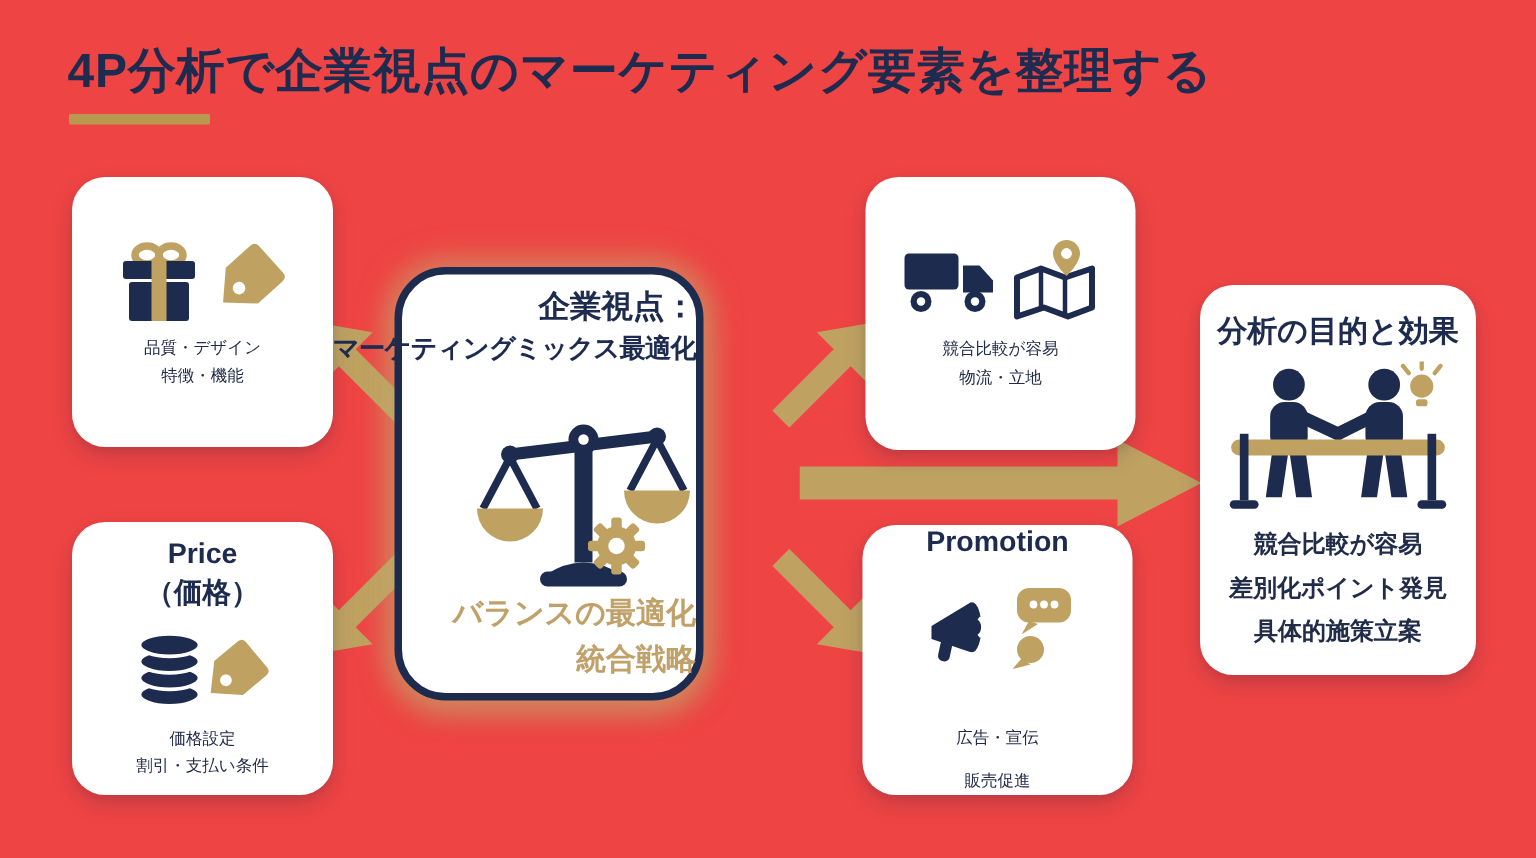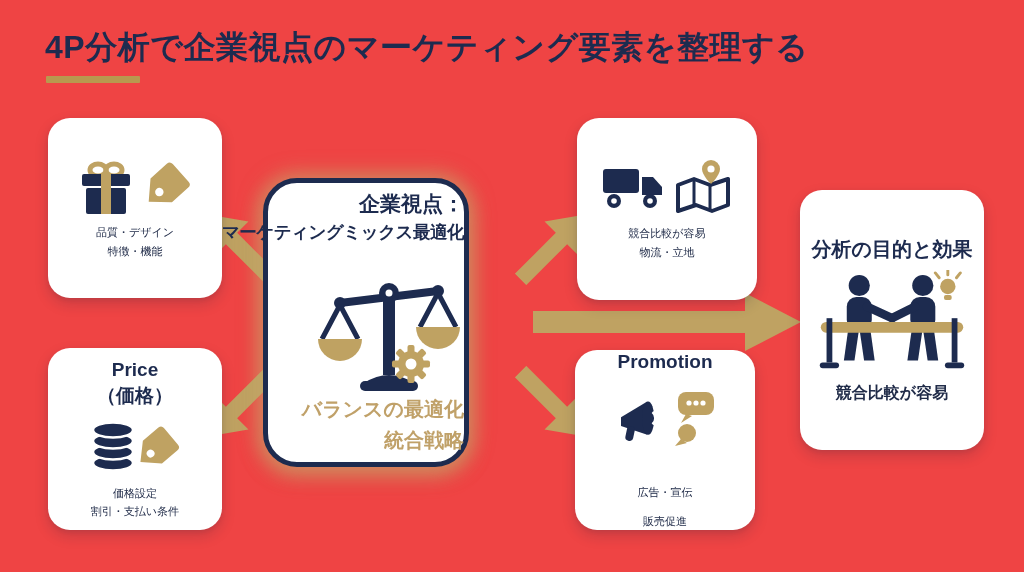--- a/index.html
+++ b/index.html
@@ -229,15 +229,17 @@
       <path d="M104,38 L80,50" fill="none" class="ns" stroke-width="9" stroke-linecap="round"></path>
       <polygon class="nf" points="101,58 112,60 107,94 96,94"></polygon>
       <polygon class="nf" points="112,60 123,58 128,94 117,94"></polygon>
       <rect x="6" y="54" width="148" height="11" rx="5.5" class="gf"></rect>
       <rect x="12" y="50" width="6" height="46" class="nf"></rect>
       <rect x="5" y="96" width="20" height="6" rx="3" class="nf"></rect>
       <rect x="142" y="50" width="6" height="46" class="nf"></rect>
       <rect x="135" y="96" width="20" height="6" rx="3" class="nf"></rect>
     </svg>
     <div class="outcome-line">競合比較が容易</div>
+    <div class="outcome-line">差別化ポイント発見</div>
+    <div class="outcome-line">具体的施策立案</div>
   </div>
 
 </div>
 
 </body></html>

